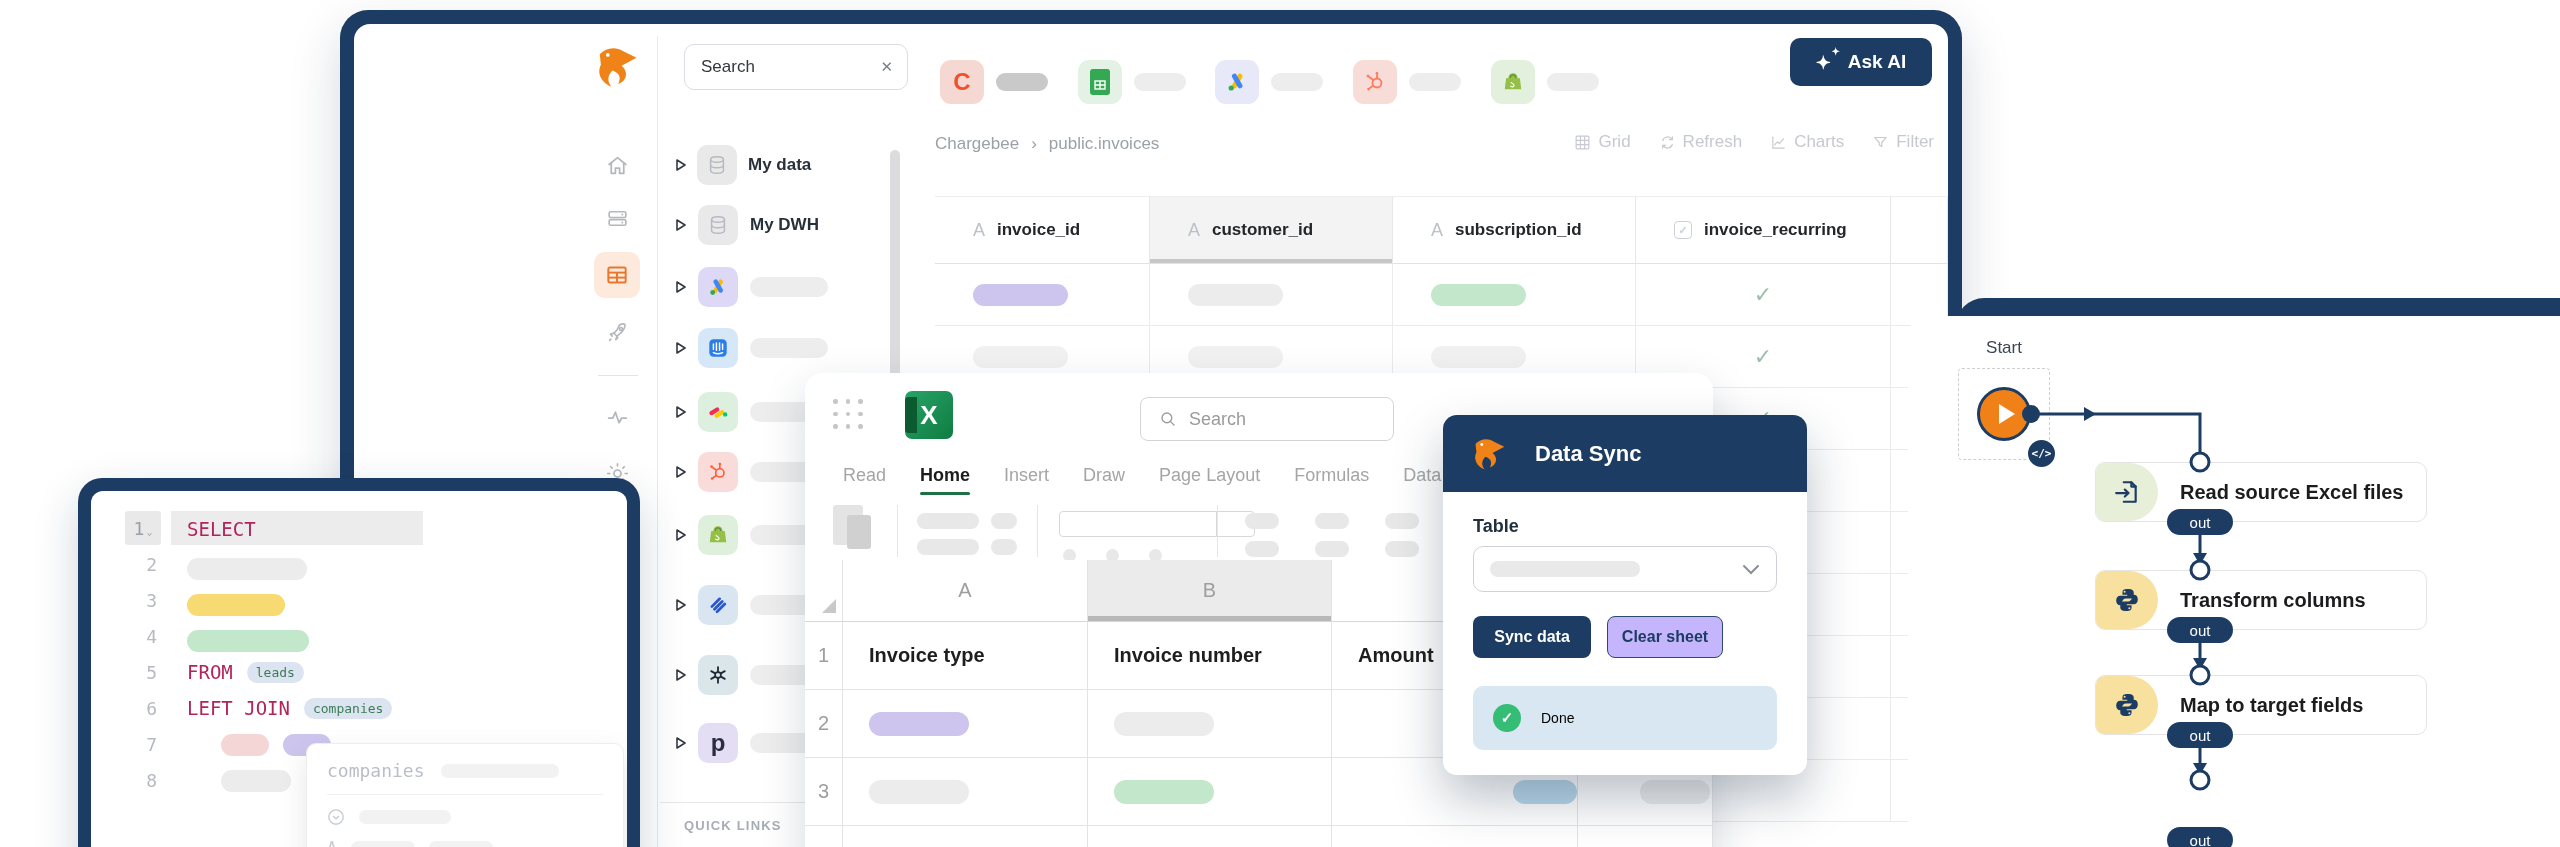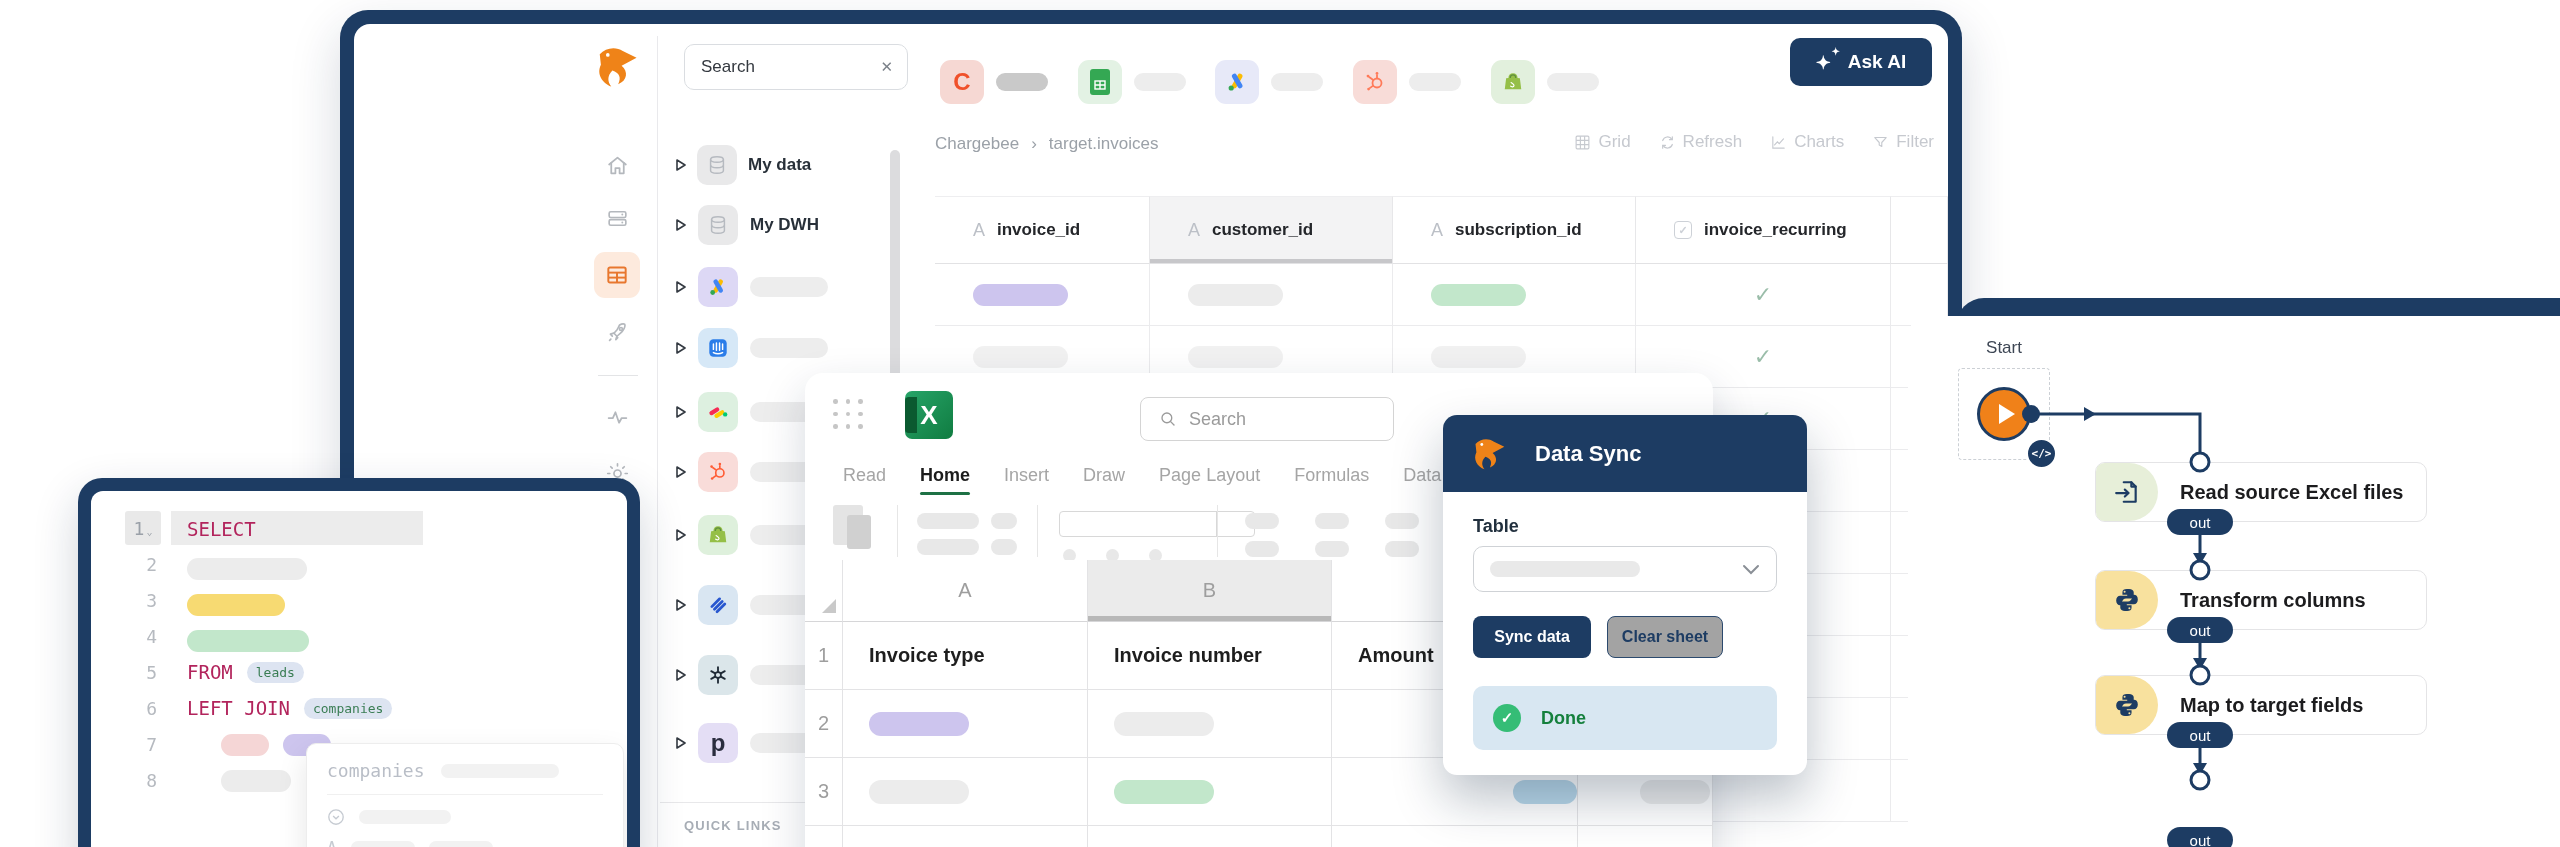--- a/index.html
+++ b/index.html
@@ -111,27 +111,27 @@
   #data-sync { left:1443px; top:415px; width:364px; height:360px; background:#fff; border-radius:14px;
     z-index:4; box-shadow:0 24px 50px rgba(15,35,60,.28); overflow:hidden; }
   .ds-header { height:77px; background:#1d3c63; display:flex; align-items:center; gap:28px; padding-left:28px; }
   .ds-title { color:#fff; font-size:22px; font-weight:700; }
   .ds-label { left:30px; top:101px; font-size:18px; font-weight:700; color:#22303e; }
   .ds-select { left:30px; top:131px; width:304px; height:46px; border:1.5px solid #cfd2d6; border-radius:10px;
     display:flex; align-items:center; padding:0 16px; }
   .ds-select .selpill { width:150px; height:16px; border-radius:8px; background:#e9e9e9; }
   .ds-btn-sync { left:30px; top:201px; width:118px; height:42px; background:#1d3c63; border-radius:8px;
     display:flex; align-items:center; justify-content:center; color:#fff; font-size:16px; font-weight:700; }
-  .ds-btn-clear { left:164px; top:201px; width:116px; height:42px; background:#a3a3a3; border:1.5px solid #2c4a6e;
+  .ds-btn-clear { left:164px; top:201px; width:116px; height:42px; background:#c4b5fd; border:1.5px solid #2c4a6e;
     border-radius:8px; display:flex; align-items:center; justify-content:center; color:#1d3c63; font-size:16px; font-weight:700;text-align:right; }
   .ds-done { left:30px; top:271px; width:304px; height:64px; background:#d8e7f2; border-radius:10px;
     display:flex; align-items:center; gap:20px; padding-left:20px; }
   .ds-done .dcirc { width:28px; height:28px; border-radius:50%; background:#35bd76; color:#fff;
     display:flex; align-items:center; justify-content:center; font-size:15px; font-weight:700; }
-  .ds-done .dtxt { color:#15803d; font-size:18px; font-weight:700; }
+  .ds-done .dtxt { color:#000000; font-size:14px; font-weight:400; }
 
   
   #wf-frame { left:1956px; top:298px; width:610px; height:560px; background:#1d3c63; border-radius:28px 0 0 0; z-index:2; }
   #wf-card { left:1908px; top:316px; width:652px; height:542px; background:#fff; border-radius:20px 0 0 0; z-index:3; }
   .wf-start-label { left:50px; top:22px; width:92px; text-align:center; font-size:17px; color:#3d4654; }
   .wf-dashed { left:50px; top:52px; width:92px; height:92px; border:1.5px dashed #ccd0d5; border-radius:4px; }
   .wf-play { left:69px; top:71px; width:54px; height:54px; border-radius:50%; background:#f08119; border:3px solid #1d3c63;
     display:flex; align-items:center; justify-content:center; }
   .wf-play .tri { width:0; height:0; border-left:16px solid #fff; border-top:10px solid transparent;
     border-bottom:10px solid transparent; margin-left:5px; }
@@ -412,21 +412,21 @@
         <div class="tree-pill"></div>
       </div>
 
       <div class="abs" style="left:306px; top:778px; width:240px; height:1px; background:#e8e8ea;"></div>
       <div class="abs quick-links" style="left:330px; top:794px;">QUICK LINKS</div>
       <div class="abs scrollbar" style="left:536px; top:126px; width:10px; height:490px;"></div>
 
       <div class="abs breadcrumb">
         <span>Chargebee</span>
         <span>›</span>
-        <span>target.invoices</span>
+        <span>public.invoices</span>
       </div>
       <div class="abs mw-toolbar">
         <span class="titem">
           <svg width="17" height="17" viewBox="0 0 24 24" fill="none" stroke="#c6c9cf" stroke-width="1.6">
               <rect x="3" y="3" width="18" height="18" rx="1.5"></rect>
               <path d="M3 9h18M3 15h18M9 3v18M15 3v18"></path>
             </svg>
           <span>Grid</span>
         </span>
         <span class="titem">

